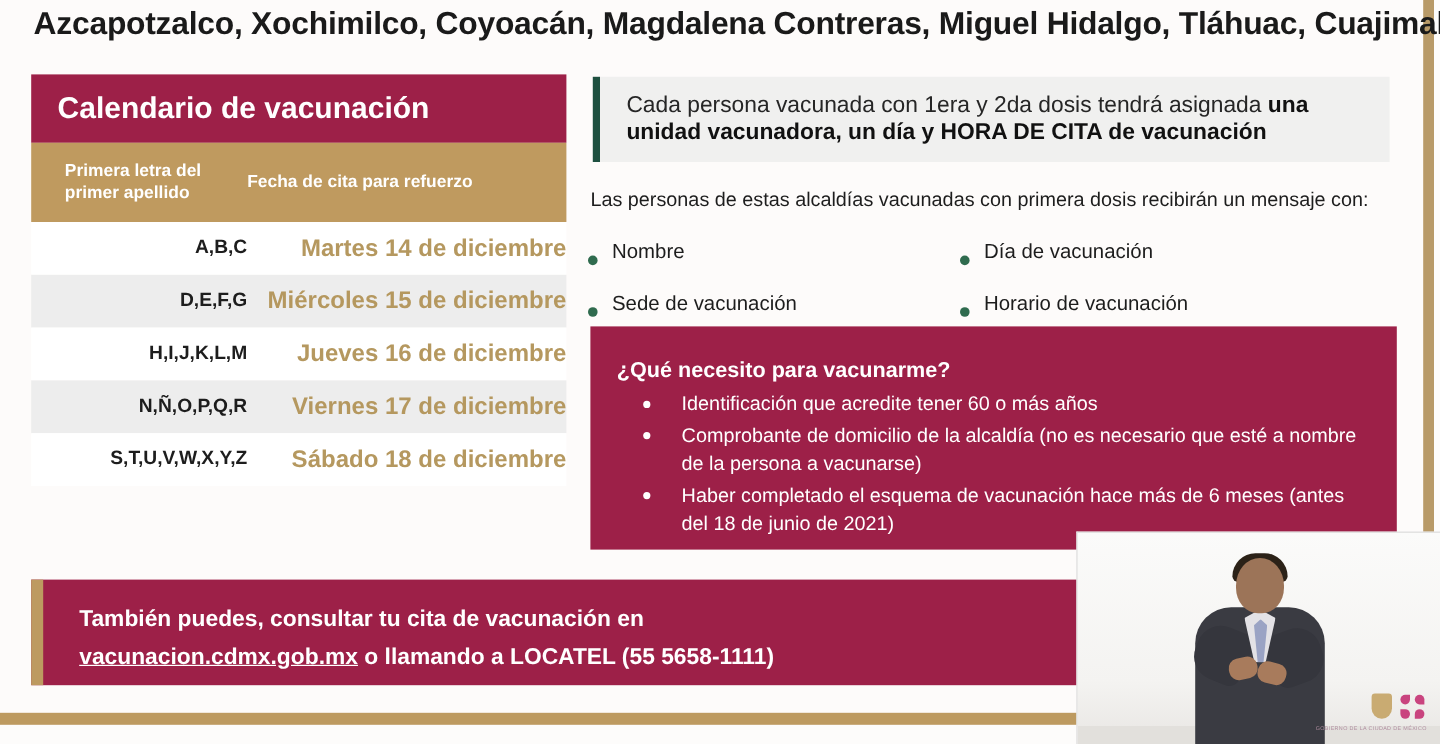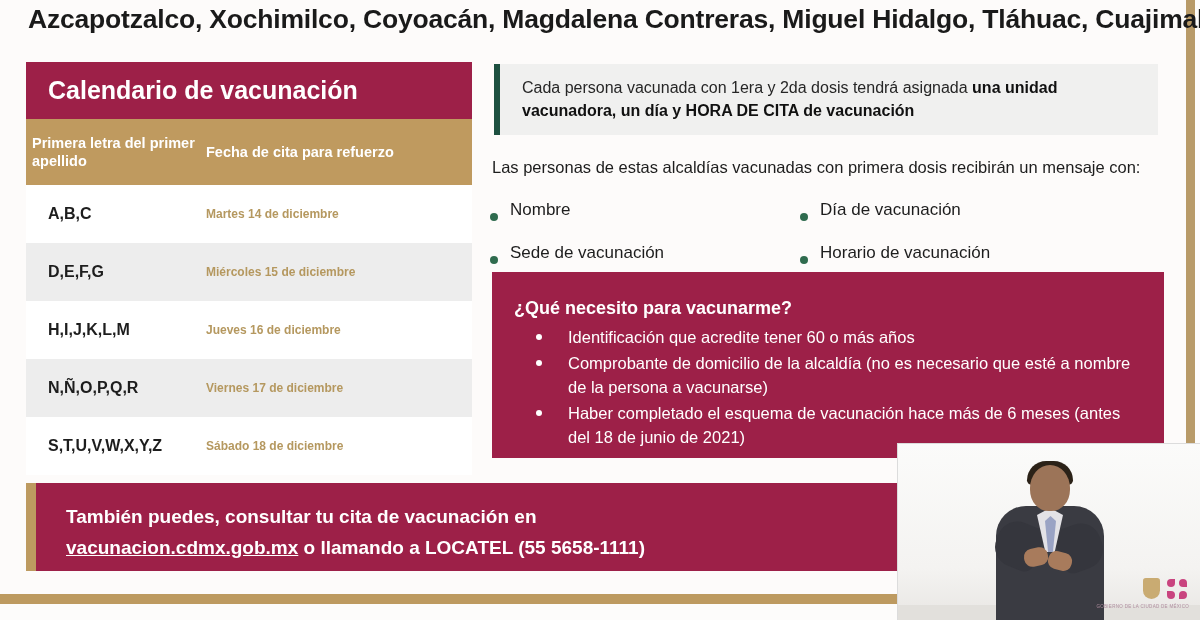--- a/index.html
+++ b/index.html
@@ -77,61 +77,62 @@
     height: 66px;
     box-sizing: border-box;
     display: flex;
     align-items: center;
     color: #ffffff;
     font-size: 14.5px;
     font-weight: bold;
   }
   .cal-subhead .c1 {
     width: 180px;
-    padding-left: 6px;
+    padding-left: 28px;
     box-sizing: border-box;
     line-height: 18px;
   }
   .cal-subhead .c2 {
     flex: 1;
     line-height: 18px;
   }
   .cal-row {
     display: flex;
     align-items: center;
-    height: 58px;
+    height: 44px;
     background: #ffffff;
+    text-align: right;
   }
   .cal-row.alt { background: #ededed; }
   .cal-row .rc1 {
     width: 180px;
     padding-left: 22px;
     box-sizing: border-box;
     font-size: 16px;
     font-weight: bold;
     color: #1d1d1d;
   }
   .cal-row .rc2 {
     flex: 1;
-    font-size: 12px;
+    font-size: 20px;
     font-weight: bold;
     color: #b5985f;
   }
 
   
   .callout {
     position: absolute;
     left: 494px;
     top: 64px;
     width: 664px;
     background: #f0f0ef;
     border-left: 6px solid #1e5040;
     box-sizing: border-box;
     padding: 12px 14px 13px 22px;
-    font-size: 16px;
+    font-size: 19px;
     line-height: 23px;
     color: #262626;
   }
   .callout b { font-weight: bold; color: #111; }
 
   .intro-text {
     position: absolute;
     left: 492px;
     top: 155px;
     width: 680px;

